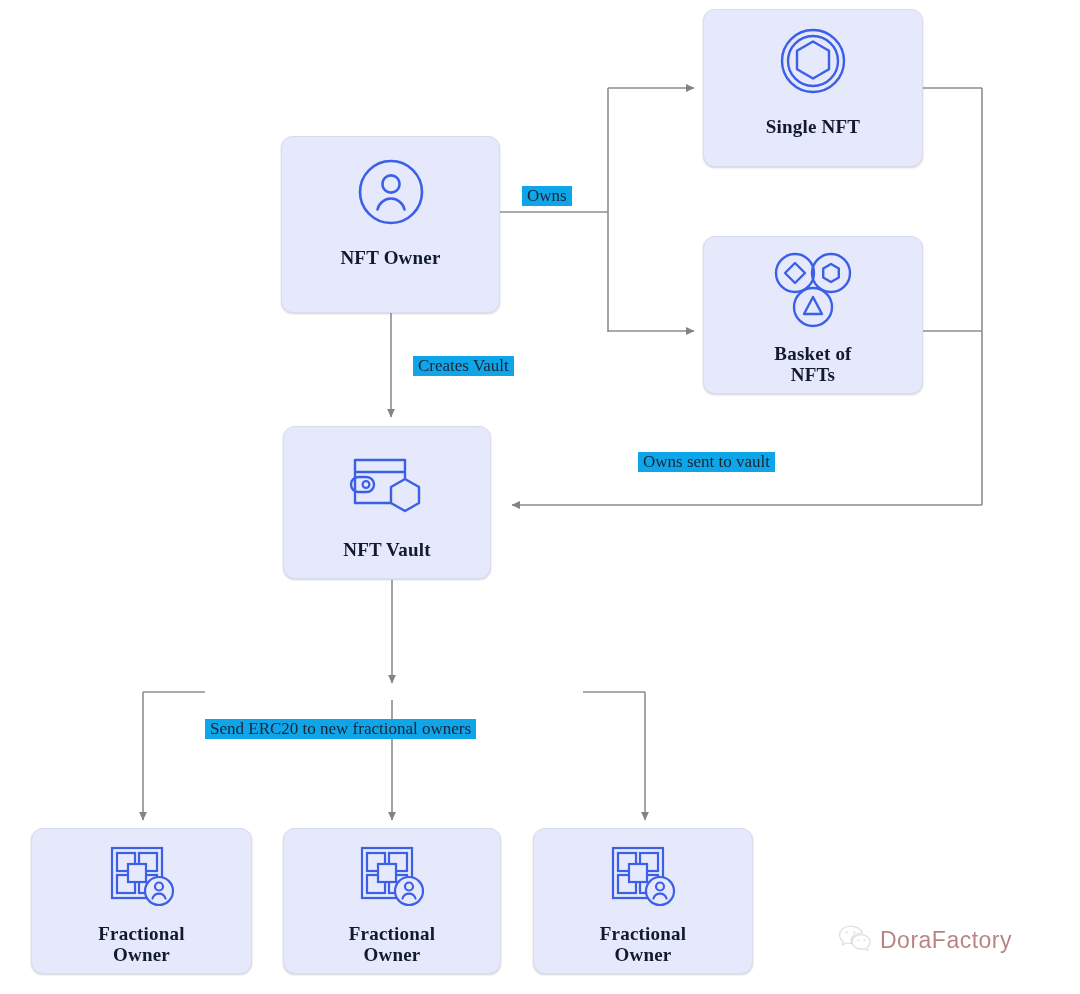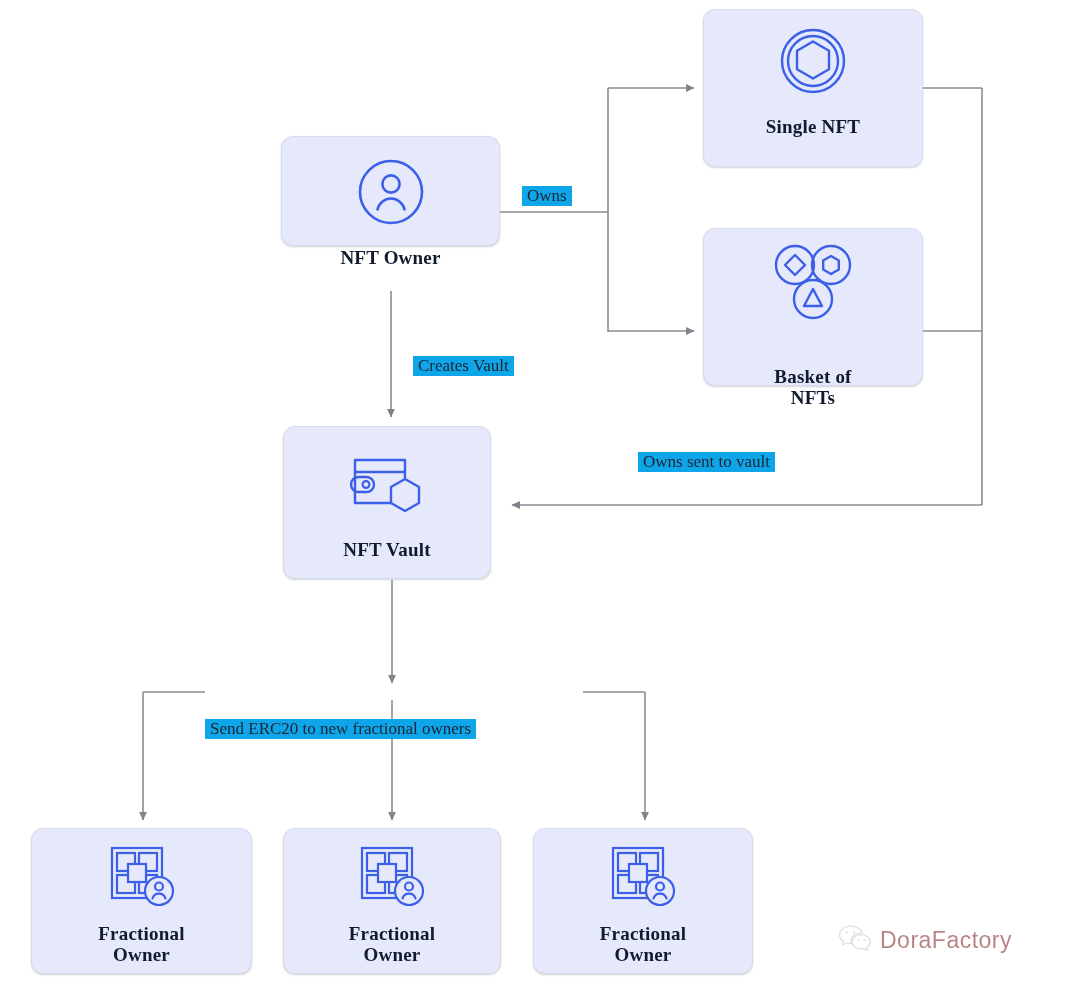--- a/index.html
+++ b/index.html
@@ -49,23 +49,23 @@
   .node .node-label {
     font-family: "Liberation Serif", serif;
     font-weight: bold;
     color: #111a2e;
     text-align: center;
     line-height: 1.12;
     letter-spacing: 0.2px;
   }
 
   
-  #node-nft-owner   { left: 281px; top: 136px;  width: 219px; height: 110px; }
+  #node-nft-owner   { left: 281px; top: 136px;  width: 219px; height: 177px; }
   #node-single-nft  { left: 703px; top: 9px;    width: 220px; height: 158px; }
-  #node-basket      { left: 703px; top: 228px;  width: 220px; height: 158px; gap: 31px; }
+  #node-basket      { left: 703px; top: 236px;  width: 220px; height: 158px; }
   #node-nft-vault   { left: 283px; top: 426px;  width: 208px; height: 153px; }
   #node-frac-1      { left: 31px;  top: 828px;  width: 221px; height: 146px; }
   #node-frac-2      { left: 283px; top: 828px;  width: 218px; height: 146px; }
   #node-frac-3      { left: 533px; top: 828px;  width: 220px; height: 146px; }
 
   #node-nft-owner  .icon-wrap { margin-top: 20px; }
   #node-nft-owner  .node-label { margin-top: 20px; font-size: 19px; }
   #node-single-nft .icon-wrap { margin-top: 16px; }
   #node-single-nft .node-label { margin-top: 20px; font-size: 19px; }
   #node-basket     .icon-wrap { margin-top: 14px; }

